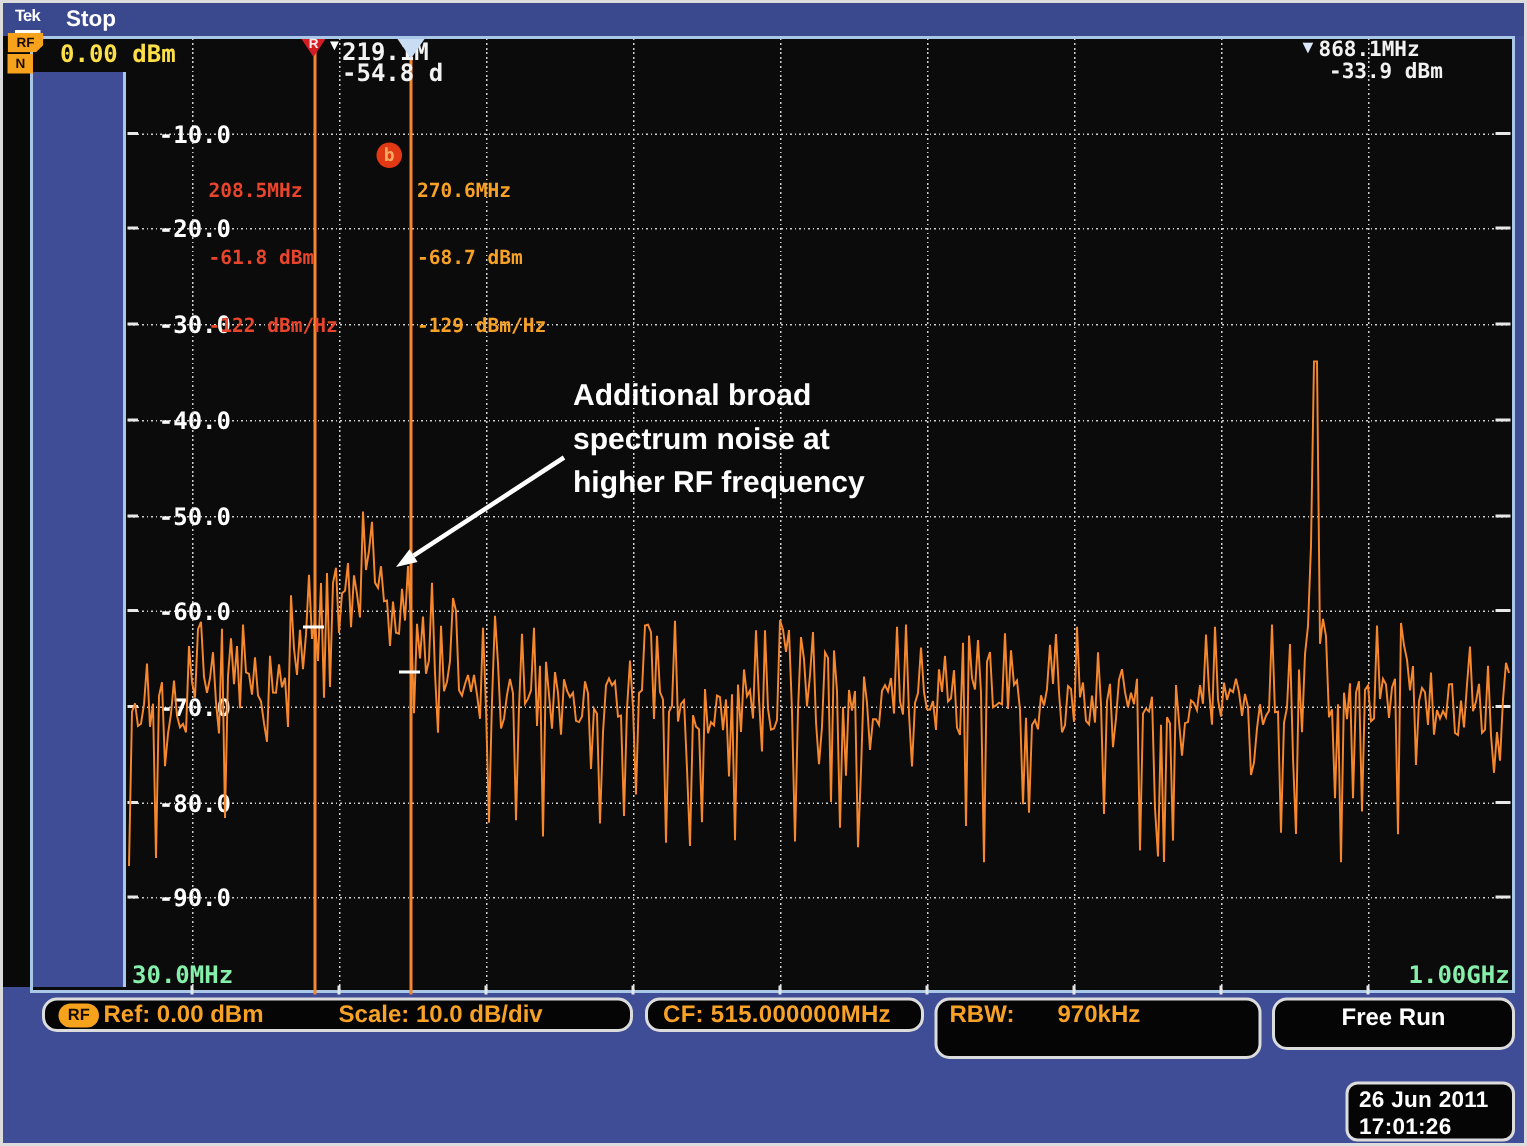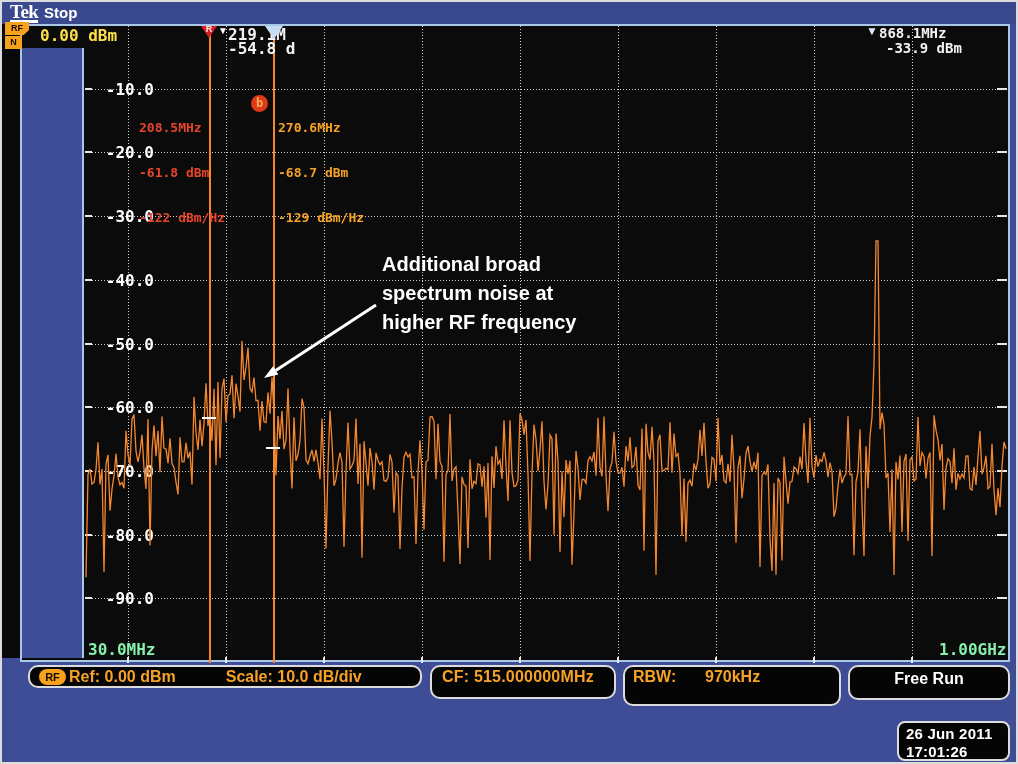--- a/index.html
+++ b/index.html
@@ -5,21 +5,21 @@
   html,body{margin:0;padding:0;background:#222;}
   .screen{
     position:relative;width:1018px;height:764px;overflow:hidden;
     background:#3e4d96;border:2px solid #dcdcdc;box-sizing:border-box;
     font-family:"Liberation Sans",sans-serif;
   }
   .mono{font-family:"DejaVu Sans Mono",monospace;}
 
   
   .titlebar{position:absolute;left:0;top:0;width:100%;height:22px;background:#3a488e;}
-  .tek-logo{position:absolute;left:8px;top:1px;color:#fff;font-weight:800;font-size:19px;letter-spacing:-0.5px;border-bottom:3px solid #fff;line-height:17px;font-family:Liberation Serif, serif;}
+  .tek-logo{position:absolute;left:8px;top:1px;color:#fff;font-weight:800;font-size:11px;letter-spacing:-0.5px;border-bottom:3px solid #fff;line-height:17px;}
   .acq-status{position:absolute;left:42px;top:2px;color:#fff;font-size:15px;font-weight:600;}
 
   
   .left-strip{position:absolute;left:0;top:22px;width:18px;height:634px;background:#090909;}
   .plot-bg{position:absolute;left:18px;top:22px;width:990px;height:638px;background:#0b0b0b;border:2px solid #a9c7e6;box-sizing:border-box;z-index:0;}
   .left-band{position:absolute;left:20px;top:46px;width:60px;height:610px;background:#3e4d96;border-right:2px solid #a9c7e6;z-index:1;}
 
   .badge{position:absolute;background:#f6a21c;color:#1a0d00;font-weight:bold;font-size:9px;text-align:center;line-height:13px;z-index:6;}
   .badge-rf{left:3px;top:20px;width:24px;height:13px;clip-path:polygon(0 0,100% 0,100% 62%,78% 100%,0 100%);}
   .badge-n{left:3px;top:34px;width:17px;height:13px;}
@@ -52,21 +52,21 @@
   .b-circle{position:absolute;left:249px;top:93px;width:17px;height:17px;border-radius:50%;background:#e03914;color:#f8a95e;font-size:12px;font-weight:bold;text-align:center;line-height:16px;z-index:6;}
 
   .annotation{position:absolute;left:380px;top:248px;color:#fff;font-size:20px;font-weight:bold;line-height:29px;z-index:7;}
   #arrowSvg{position:absolute;left:250px;top:295px;z-index:7;}
 
   .ro-box{position:absolute;background:#050505;border:2px solid #dcdcdc;border-radius:10px;box-sizing:border-box;color:#f7a227;font-weight:bold;font-size:16px;z-index:8;}
   .box-refscale{left:26px;top:663px;width:394px;height:23px;display:flex;align-items:center;padding:0 9px;}
   .rf-pill{background:#f6a21c;color:#140a00;border-radius:9px;width:27px;height:16px;font-size:11px;font-weight:bold;text-align:center;line-height:16px;flex:0 0 auto;}
   .ref-text{margin-left:3px;}
   .scale-text{margin-left:50px;}
-  .box-cf{left:428px;top:663px;width:186px;height:34px;line-height:19px;padding-left:10px;letter-spacing:0.2px;}
+  .box-cf{left:428px;top:663px;width:186px;height:23px;line-height:19px;padding-left:10px;letter-spacing:0.2px;}
   .box-span{left:621px;top:663px;width:218px;height:41px;padding:1px 0 0 8px;}
   .span-row{display:grid;grid-template-columns:72px auto;line-height:18px;}
   .box-trig{left:846px;top:663px;width:162px;height:35px;color:#fff;text-align:center;padding-top:3px;}
   .box-date{left:895px;top:719px;width:113px;height:40px;border-radius:8px;color:#fff;line-height:18px;padding:2px 0 0 7px;font-size:15px;letter-spacing:0.2px;}
 </style>
 </head>
 <body>
 
 <div class="screen">
 

